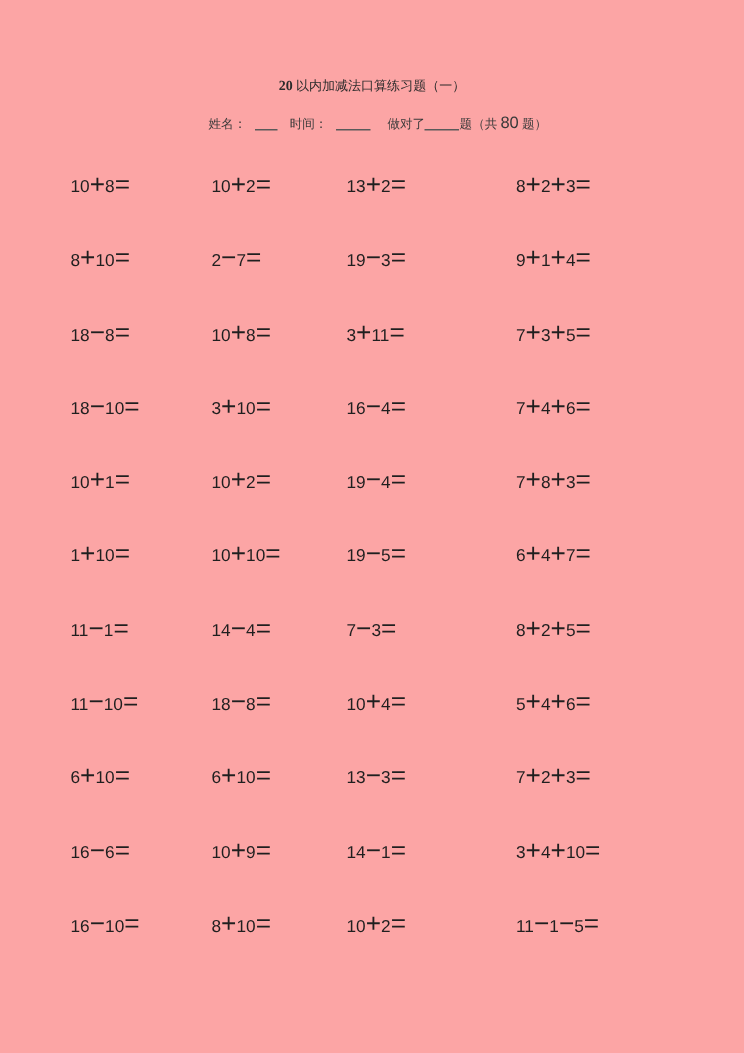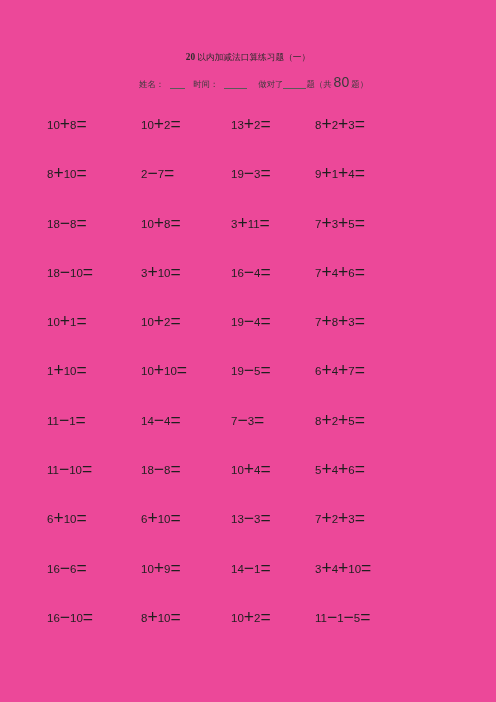--- a/index.html
+++ b/index.html
@@ -8,21 +8,21 @@
     padding: 0;
     width: 496px;
     height: 702px;
     background: #ffffff;
     overflow: hidden;
   }
   .page {
     position: relative;
     width: 496px;
     height: 702px;
-    background: #ec4899;
+    background: #fca5a5;
   }
   .title {
     position: absolute;
     top: 52px;
     left: 0;
     width: 496px;
     text-align: center;
     font-family: "Liberation Serif", serif;
     font-size: 8.7px;
     line-height: 11px;
@@ -32,21 +32,21 @@
   .info {
     position: absolute;
     top: 77px;
     left: 139px;
     font-family: "Liberation Serif", serif;
     font-size: 8.4px;
     line-height: 11px;
     color: #3a3a3a;
     white-space: nowrap;
   }
-  .info .num { font-family: "Liberation Sans", sans-serif; font-size: 14px; }
+  .info .num { font-family: "Liberation Sans", sans-serif; font-size: 11px; }
   .info .blank { display:inline-block; border-bottom: 1px solid #5a5a5a; vertical-align: -2px; height: 7px; }
   .info .u1 { width: 15px; margin-left: 6px; margin-right: 8px; }
   .info .u2 { width: 23px; margin-left: 6px; margin-right: 11px; }
   .info .u3 { width: 23px; }
   .grid {
     position: absolute;
     top: 119px;
     left: 47px;
     width: 400px;
   }
@@ -61,21 +61,21 @@
   }
   .cell .op {
     font-size: 17.5px;
     line-height: 0;
     vertical-align: -0.5px;
     letter-spacing: 0;
   }
   .c0 { left: 0px; }
   .c1 { left: 94px; }
   .c2 { left: 184px; }
-  .c3 { left: 268px; }
+  .c3 { left: 297px; }
 </style>
 </head>
 <body>
 
 <div class="page">
   <div class="title">
     <span class="num">20</span><span> 以内加减法口算练习题（一）</span>
   </div>
   <div class="info"><span>姓名：</span><span class="blank u1"></span><span>时间：</span><span class="blank u2"></span><span>做对了</span><span class="blank u3"></span><span>题</span><span>（共 </span><span class="num">80</span><span> 题）</span></div>
   <div class="grid">

